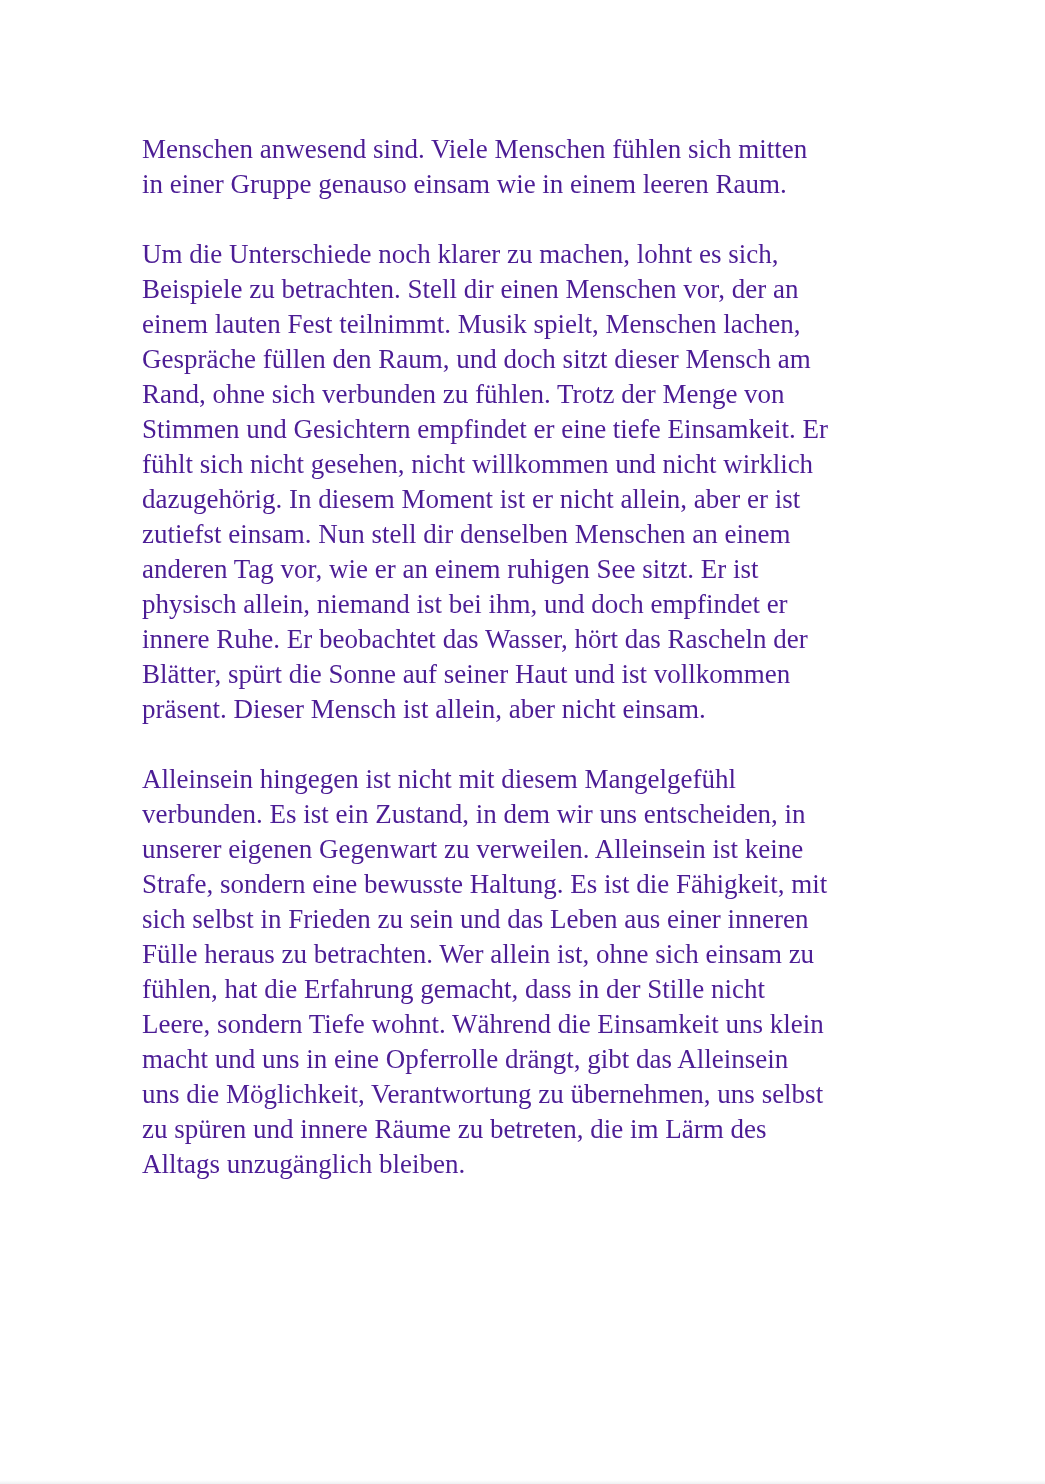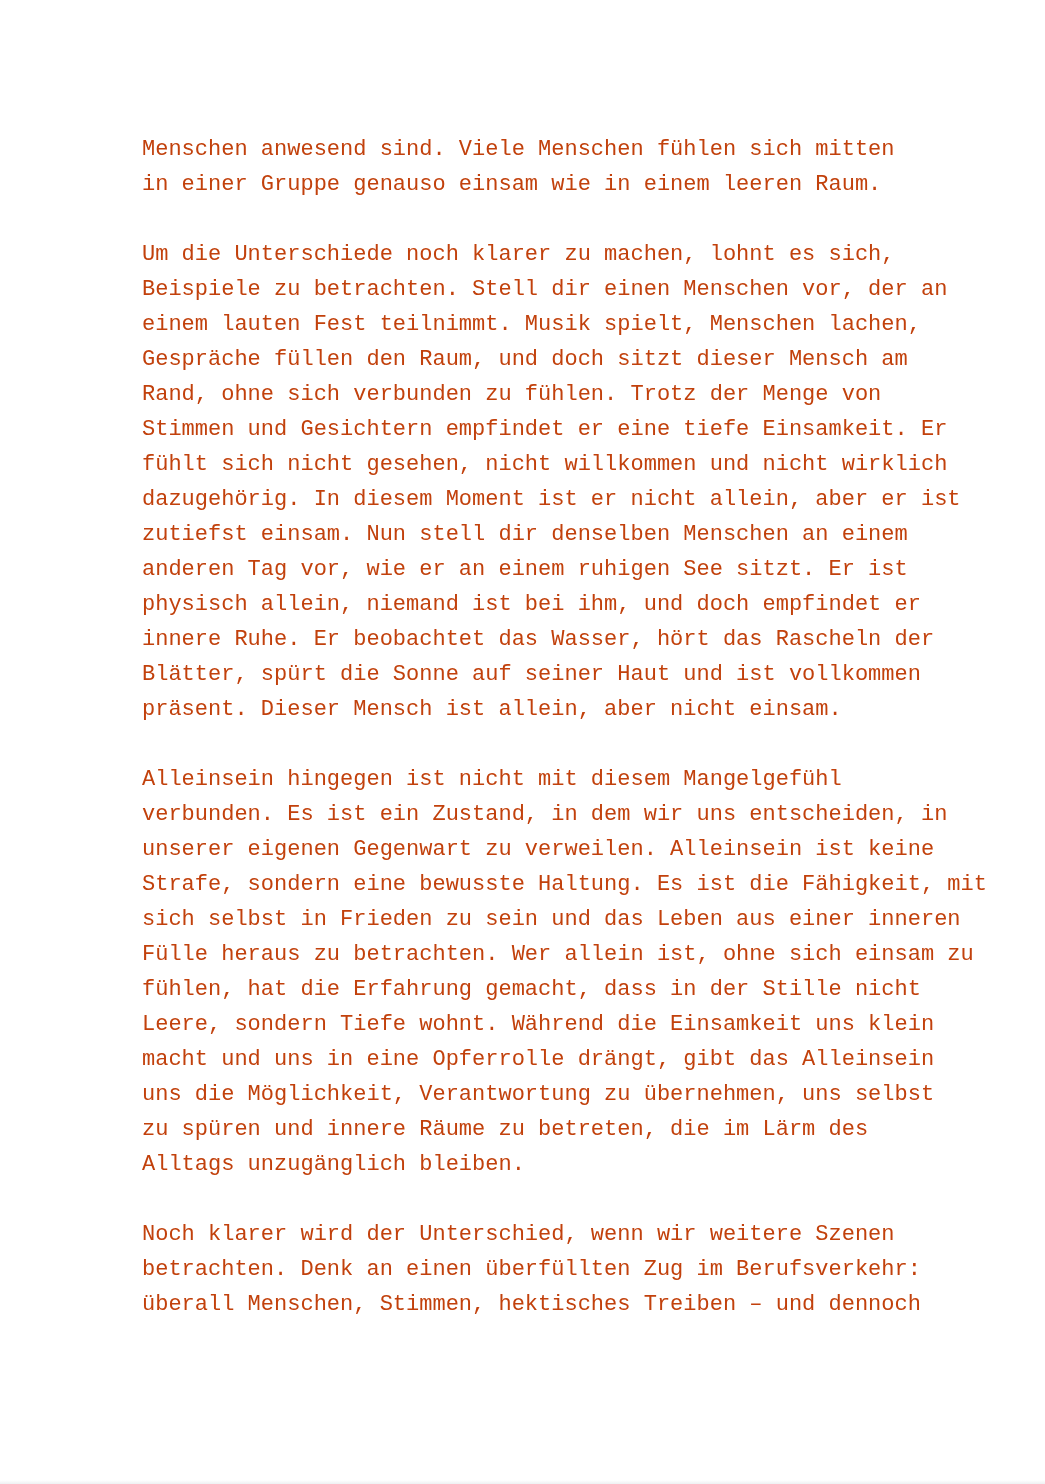--- a/index.html
+++ b/index.html
@@ -13,25 +13,24 @@
     height: 1484px;
     background: #ffffff;
     overflow: hidden;
     font-family: "Liberation Serif", "DejaVu Serif", serif;
   }
   .text-block {
     position: absolute;
     left: 142px;
     top: 132px;
     width: 860px;
-    color: #c2410c;
-    font-size: 22px;
+    color: #4c1d95;
+    font-size: 27px;
     line-height: 35px;
     letter-spacing: 0;
-    font-family: Liberation Mono, monospace;
   }
   .para {
     margin: 0 0 35px 0;
     white-space: pre-line; 
   }
   .para:last-child {
     margin-bottom: 0;
   }
   .bottom-edge {
     position: absolute;
@@ -68,18 +67,15 @@
 unserer eigenen Gegenwart zu verweilen. Alleinsein ist keine
 Strafe, sondern eine bewusste Haltung. Es ist die Fähigkeit, mit
 sich selbst in Frieden zu sein und das Leben aus einer inneren
 Fülle heraus zu betrachten. Wer allein ist, ohne sich einsam zu
 fühlen, hat die Erfahrung gemacht, dass in der Stille nicht
 Leere, sondern Tiefe wohnt. Während die Einsamkeit uns klein
 macht und uns in eine Opferrolle drängt, gibt das Alleinsein
 uns die Möglichkeit, Verantwortung zu übernehmen, uns selbst
 zu spüren und innere Räume zu betreten, die im Lärm des
 Alltags unzugänglich bleiben.</p>
-    <p class="para">Noch klarer wird der Unterschied, wenn wir weitere Szenen
-betrachten. Denk an einen überfüllten Zug im Berufsverkehr:
-überall Menschen, Stimmen, hektisches Treiben – und dennoch</p>
   </div>
   <div class="bottom-edge"></div>
 </div>
 
 </body></html>

